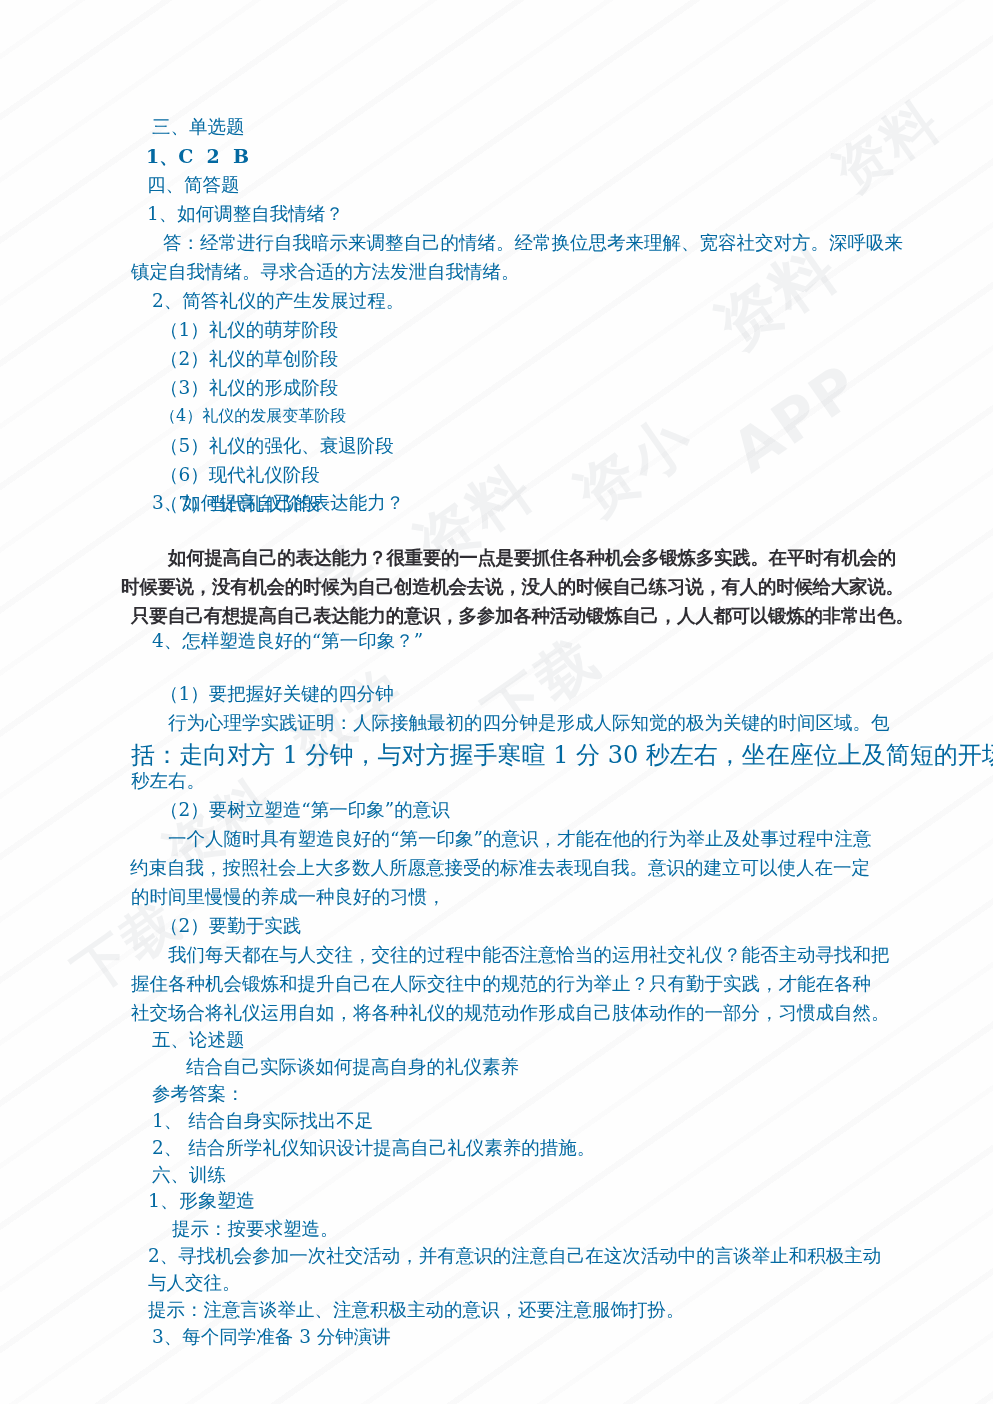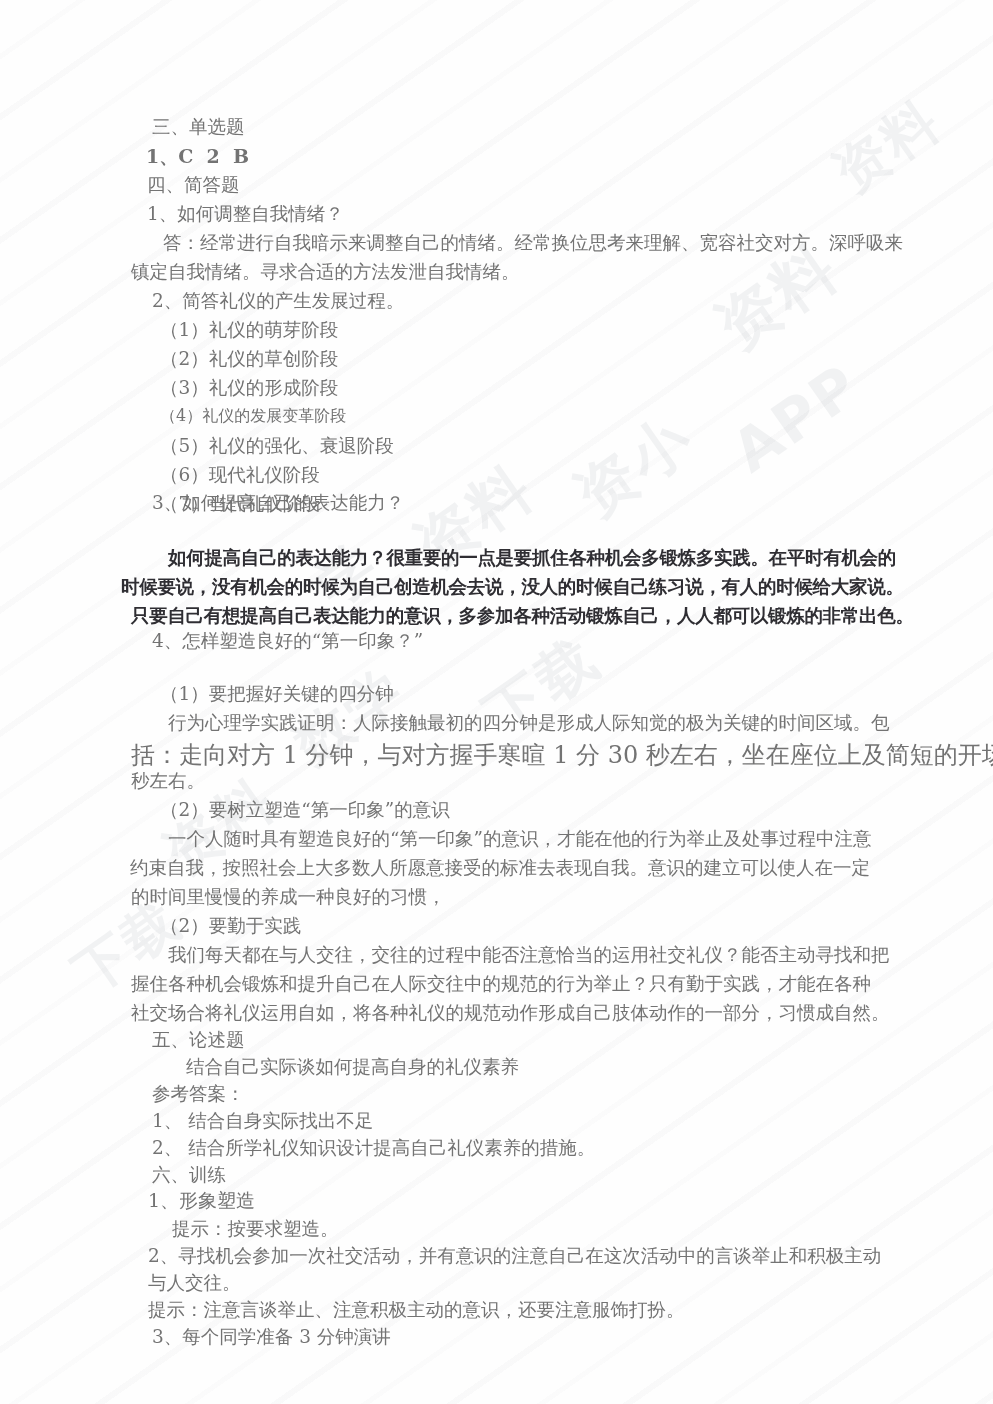--- a/index.html
+++ b/index.html
@@ -56,21 +56,21 @@
 
   
   .content {
     position: relative;
     z-index: 2;
     padding: 0;
   }
   .ln {
     position: absolute;
     white-space: pre;
-    color: #737373;
+    color: #0369a1;
     font-size: 18.5px;
     line-height: 1;
     font-family: "DejaVu Serif", "Liberation Serif", serif;
   }
   
   .serif { font-family: "DejaVu Serif", "Liberation Serif", serif; }
   
   .hei {
     font-family: "DejaVu Sans", "Liberation Sans", sans-serif;
     font-weight: 600;

